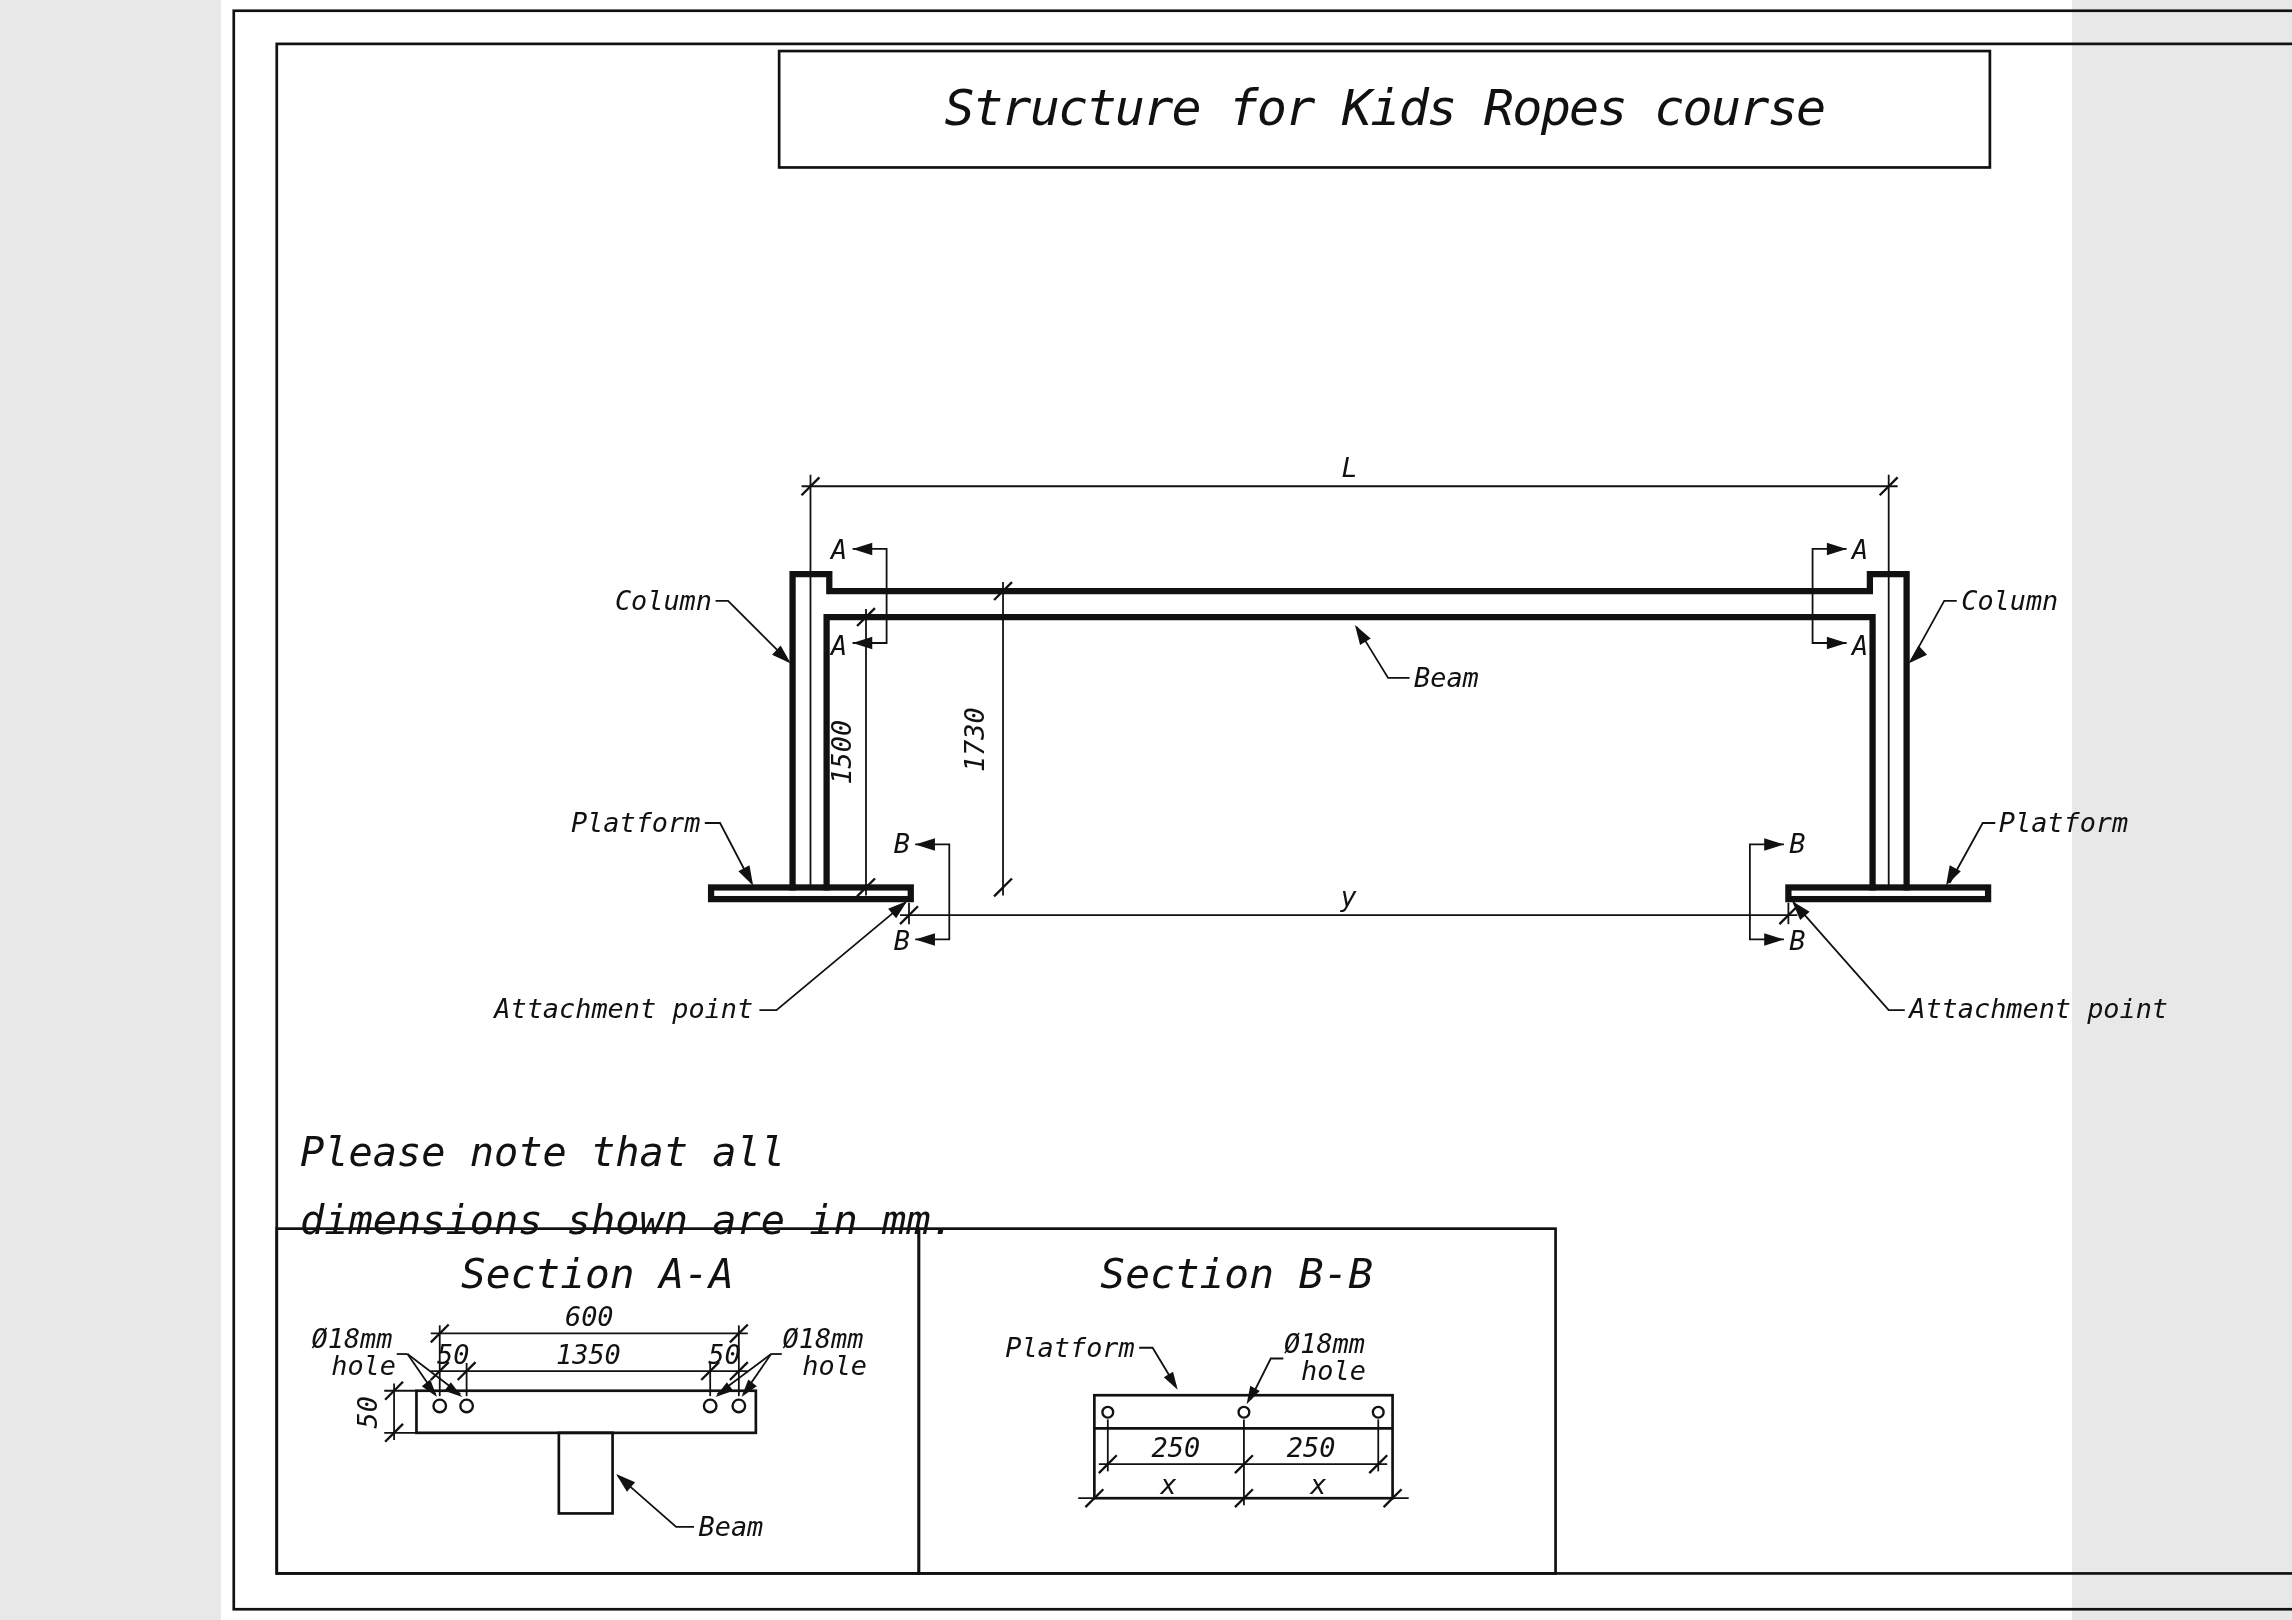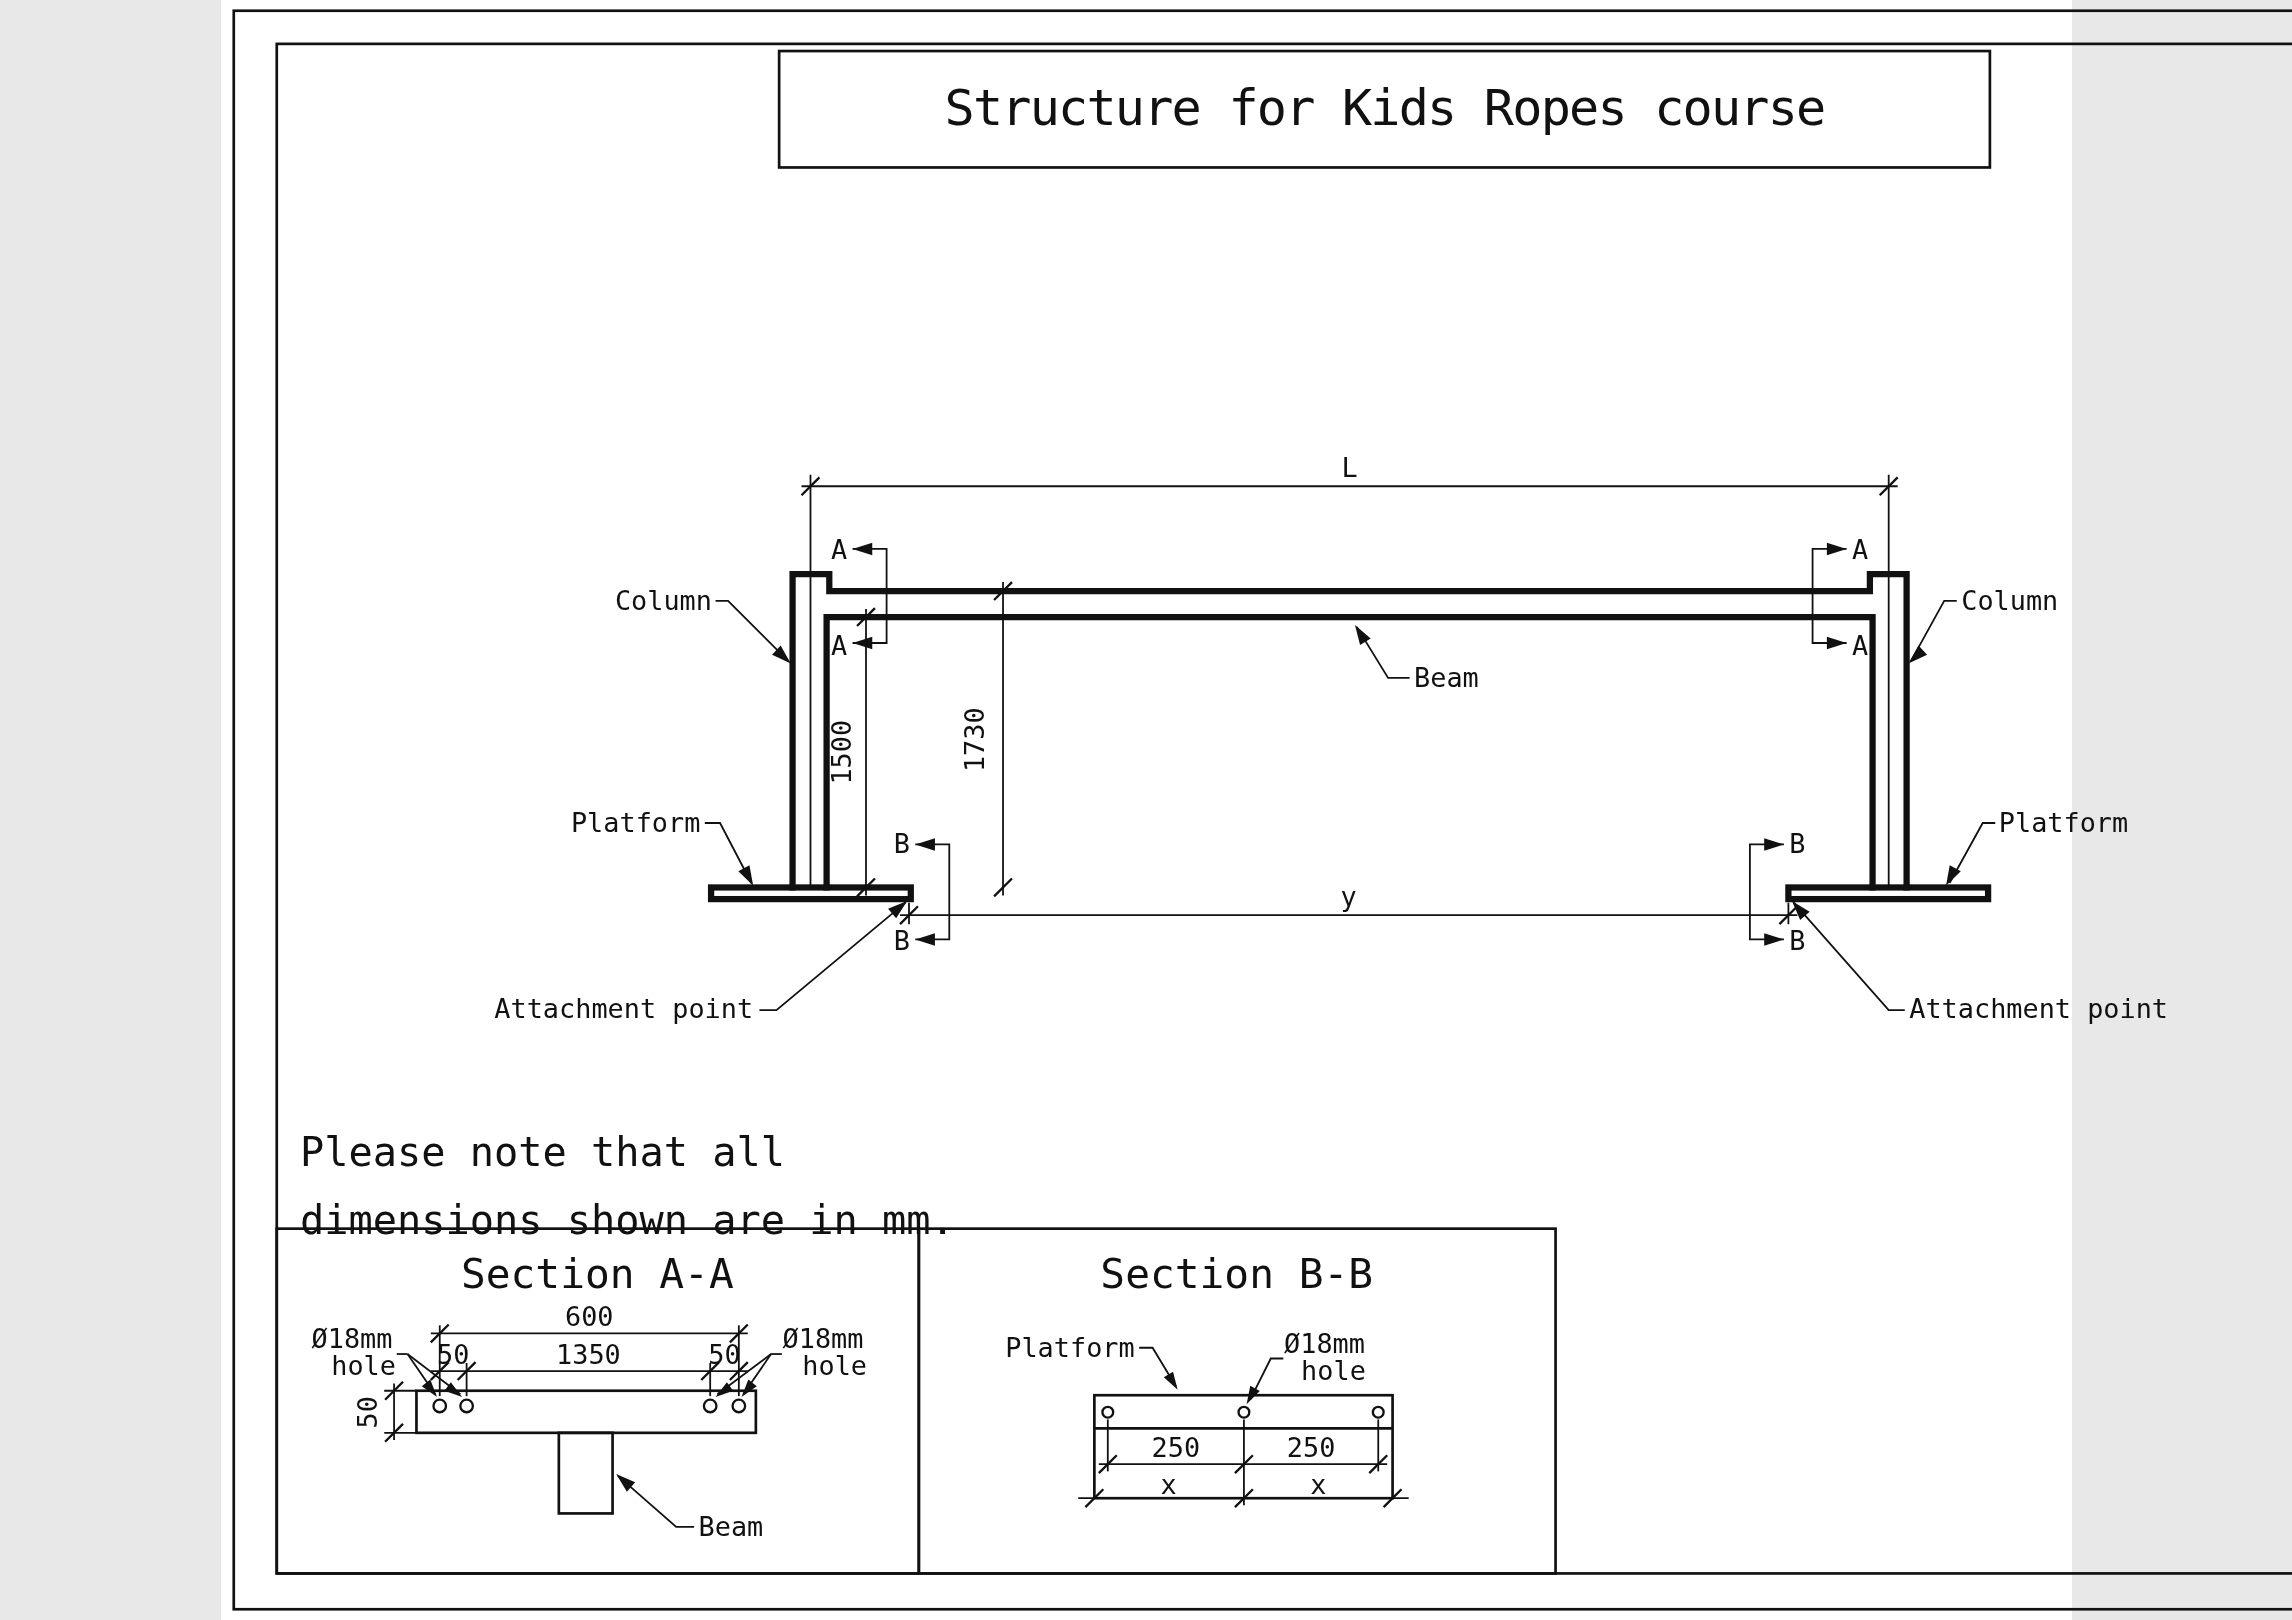--- a/index.html
+++ b/index.html
@@ -1,16 +1,16 @@
 <!DOCTYPE html>
 <html style="font-size:14.3px"><head>
 <meta charset="utf-8">
 <style>
   html,body{margin:0;padding:0;background:#e8e8e8;}
-  .sheet{width:1851px;height:1620px;background:#ffffff;position:relative;margin:0 auto;}
+  .sheet{width:1851px;height:1620px;background:#ffffff;position:relative;margin:0 auto;font-style:italic;}
   svg{display:block;width:2293px;height:1620px;}
   .tk{stroke:#111111;stroke-width:7;fill:none;stroke-linecap:square;}
   .md{stroke:#111111;stroke-width:3;fill:none;}
   .tn{stroke:#111111;stroke-width:2;fill:none;}
   .tick{stroke:#111111;stroke-width:2.6;fill:none;}
   .hole{stroke:#111111;stroke-width:2.6;fill:#ffffff;}
   .arr{fill:#111111;stroke:none;}
   text{fill:#111111;font-family:"DejaVu Sans Mono","Liberation Mono",monospace;font-weight:400;}
   .lbl{font-size:30px;}
   .note{font-size:45px;}

